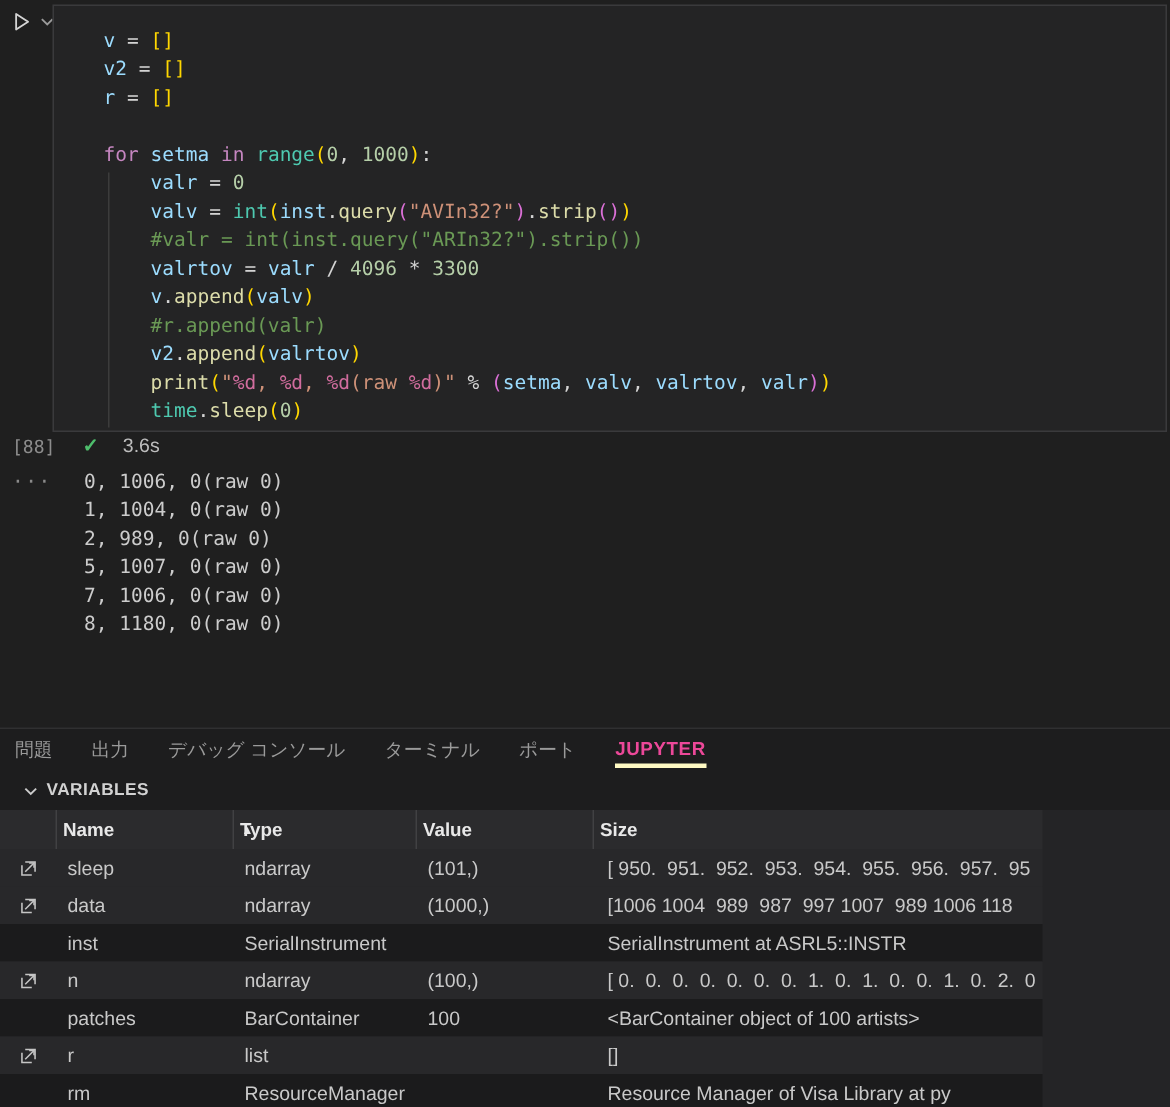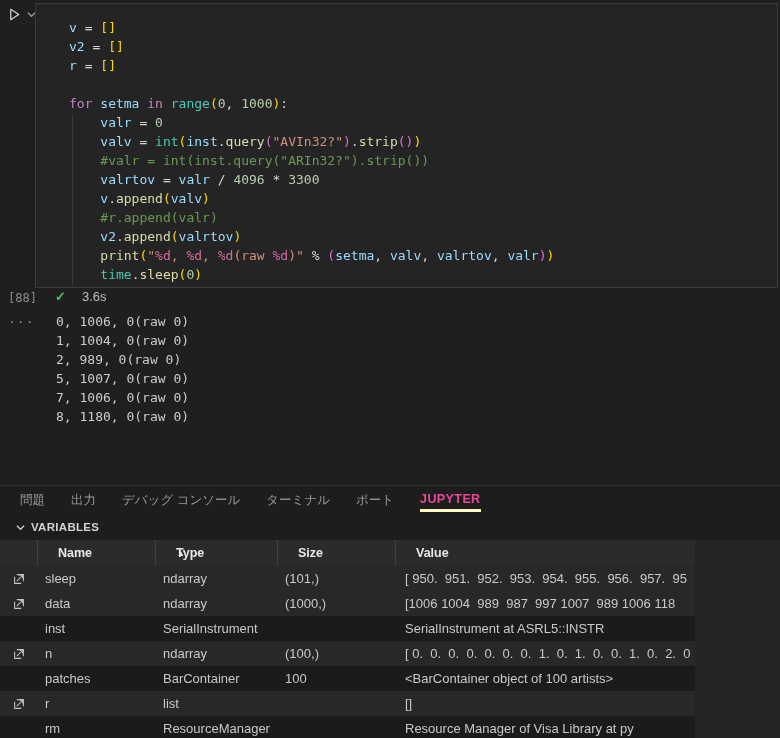--- a/index.html
+++ b/index.html
@@ -24,32 +24,32 @@
   .check-icon { color:#4ebe6c; font-size:13px; font-weight:bold; }
   .duration { color:#bdbdbd; font-size:13px; }
 
   
   .output-area { position:absolute; left:0; top:310px; width:780px; height:175px; overflow:hidden; }
   .output-gutter { position:absolute; left:8px; top:4px; color:#8a8a8a; font-size:13px; letter-spacing:1px; }
   .output-lines { position:absolute; left:56px; top:2px; font-size:13px; line-height:19px; color:#cccccc; white-space:pre; }
 
   
   .panel { position:absolute; left:0; top:485px; width:780px; height:253px; background:#1d1d1e; border-top:1px solid #303031; }
-  .tabbar { position:absolute; left:0; top:0; width:780px; height:28px; display:flex; align-items:center; padding-left:20px; gap:26px; }
+  .tabbar { position:absolute; left:0; top:0; width:780px; height:28px; display:flex; align-items:center; padding-left:10px; gap:26px; }
   .ptab { font-size:12.5px; color:#9a9a9a; height:24px; display:flex; align-items:center; cursor:pointer; }
   .ptab.active { color:#ec4899; border-bottom:3px solid #fef9c3; font-weight:bold; letter-spacing:.4px; }
   .section-header { position:absolute; left:0; top:28px; width:780px; height:26px; display:flex; align-items:center; gap:6px; padding-left:16px; cursor:pointer; }
   .section-header .label { font-size:11.5px; font-weight:bold; color:#d2d2d2; letter-spacing:.3px; }
   .chev { color:#cccccc; }
 
   .table-wrap { position:absolute; left:0; top:54px; right:0; bottom:0; background:#242426; overflow:hidden; }
   .var-table { width:695px; }
   .vrow, .vhead { display:grid; grid-template-columns:37px 118px 122px 118px 300px; align-items:center; }
   .vhead { height:26px; background:#2b2b2d; }
-  .vhead .hcell { font-size:12.5px; font-weight:bold; color:#e8e8e8; padding-left:20px; height:100%; display:flex; align-items:center; border-left:1px solid #414143; cursor:pointer;gap:37px; }
+  .vhead .hcell { font-size:12.5px; font-weight:bold; color:#e8e8e8; padding-left:4px; height:100%; display:flex; align-items:center; border-left:1px solid #414143; cursor:pointer;gap:37px; }
   .vhead .hcell.first { border-left:none; }
   .sort-arrow { font-size:8px; color:#e8e8e8; margin-left:48px; }
   .vrow { height:25px; font-size:13px; color:#c9c9c9; cursor:pointer; }
   .vrow.light { background:#28282a; }
   .vrow.dark { background:#1b1b1c; }
   .vrow .cell-txt { padding-left:8px; white-space:pre; overflow:hidden; }
   .vrow .val { padding-left:10px; }
   .icon-cell { display:flex; justify-content:center; align-items:center; }
   svg { display:block; }
 </style>
@@ -109,24 +109,24 @@
       <div class="vhead">
         <div class="hcell first"></div>
         <div class="hcell">
           <span>Name</span>
           <span class="sort-arrow">▲</span>
         </div>
         <div class="hcell">
             <span>Type</span>
           </div>
         <div class="hcell">
+            <span>Value</span>
+          </div>
+        <div class="hcell">
             <span>Size</span>
-          </div>
-        <div class="hcell">
-            <span>Value</span>
           </div>
       </div>
       <div id="var-rows">
           <div class="vrow light">
             <div class="icon-cell">
               <svg width="14" height="14" viewBox="0 0 16 16">
                 <path d="M3 5.5 L3 13 L10.5 13" fill="none" stroke="#c5c5c5" stroke-width="1.2"></path>
                 <path d="M5.5 3 L13 3 L13 10.5" fill="none" stroke="#c5c5c5" stroke-width="1.2"></path>
                 <path d="M5.5 10.5 L12 4" stroke="#c5c5c5" stroke-width="1.2"></path>
                 <path d="M8.5 3.8 L12.2 3.8 L12.2 7.5" fill="none" stroke="#c5c5c5" stroke-width="1.2"></path>

